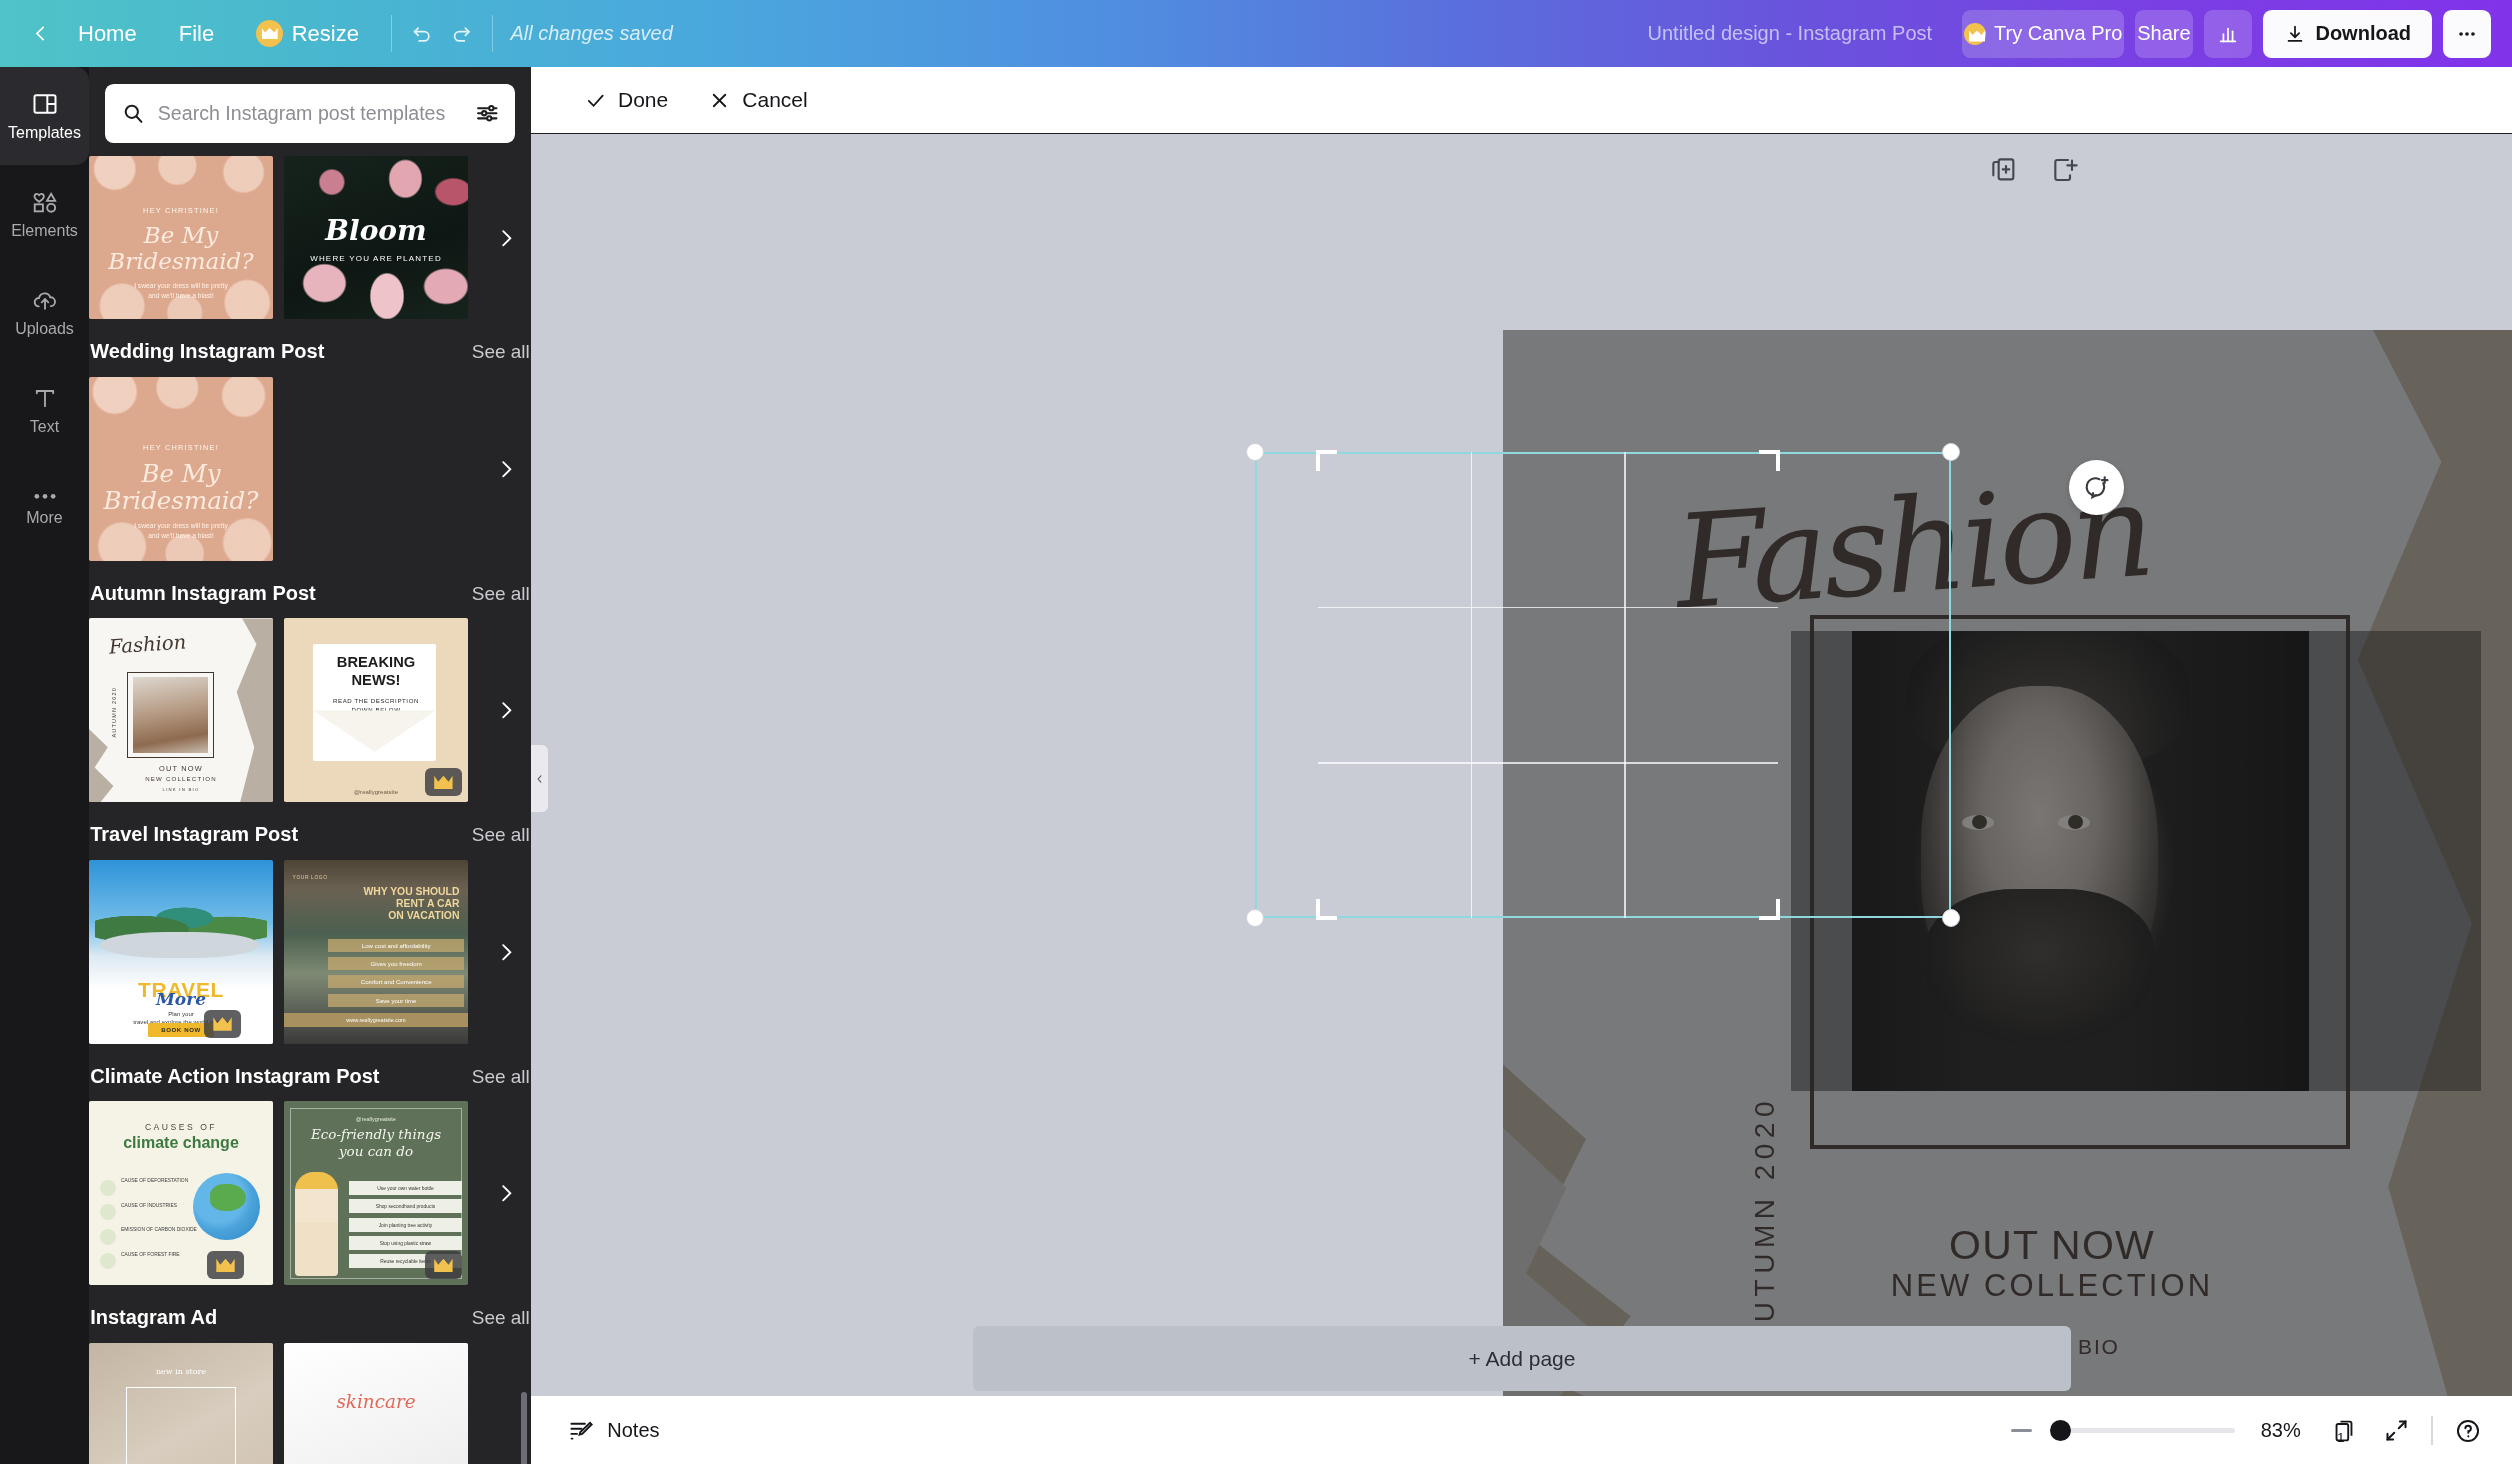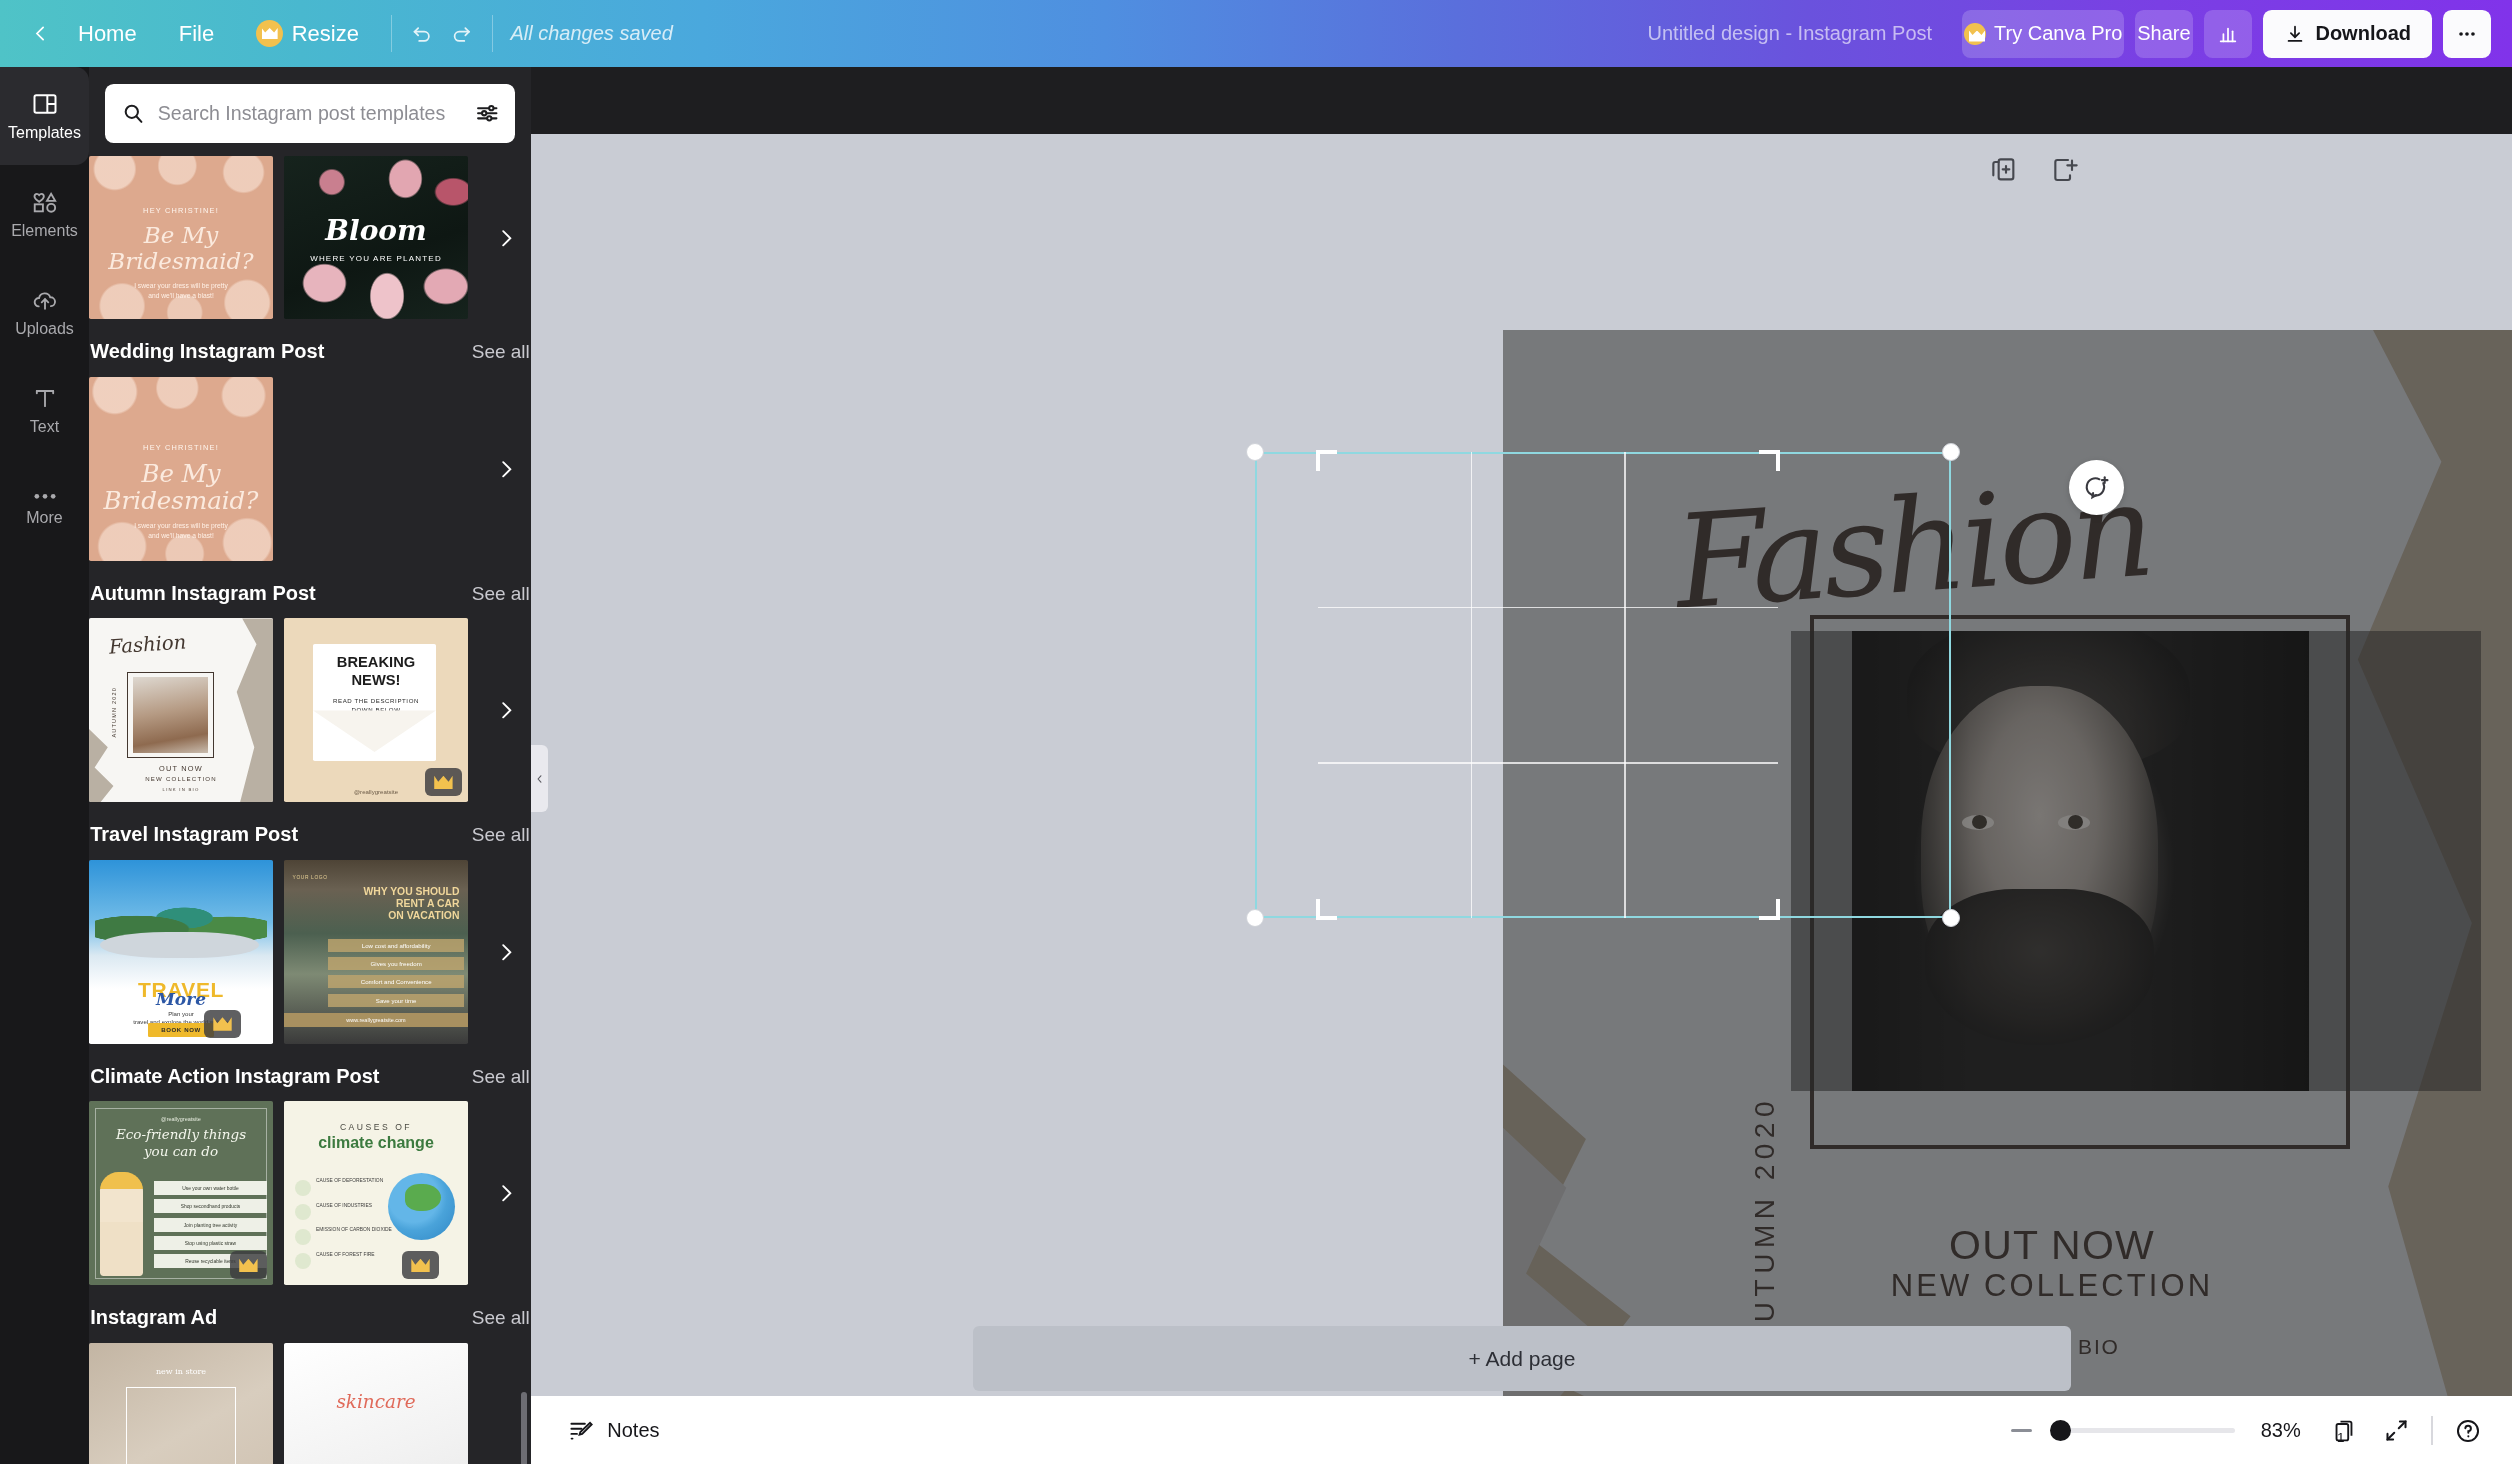--- a/index.html
+++ b/index.html
@@ -577,52 +577,52 @@
         </div>
       </div>
     </div>
 
     <div class="sec">
       <div class="sec-head">
         <div class="sec-title">Climate Action Instagram Post</div>
         <div class="sec-seeall">See all</div>
       </div>
       <div class="thumbs">
-        <div class="thumb" style="background:#5f7158;">
-          <div style="position:absolute;inset:6.1px;border:0.6px solid rgba(255,255,255,.45);"></div>
-          <div style="position:absolute;left:0;right:0;top:14.7px;text-align:center;font-size:5.5px;color:#e7ecdf;">@reallygreatsite</div>
-          <div style="position:absolute;left:0;right:0;top:24.5px;text-align:center;font-size:13.5px;color:#f3f6ec;font-family:'DejaVu Serif',serif;font-style:italic;">Eco-friendly things</div>
-          <div style="position:absolute;left:0;right:0;top:42px;text-align:center;font-size:13.5px;color:#f3f6ec;font-family:'DejaVu Serif',serif;font-style:italic;">you can do</div>
-          <div style="position:absolute;left:11px;top:71px;width:43px;height:104px;background:linear-gradient(180deg,#f0c04d 0 16%,#f2e4cd 16% 48%,#efe0c6 48% 100%);border-radius:18.4px 18.4px 3.7px 3.7px;"></div>
-          <div style="position:absolute;left:65px;right:6.1px;top:80px;height:13.5px;background:#eef0e7;display:flex;align-items:center;justify-content:center;font-size:4.9px;color:#32372c;">Use your own water bottle</div>
-          <div style="position:absolute;left:65px;right:6.1px;top:98px;height:13.5px;background:#eef0e7;display:flex;align-items:center;justify-content:center;font-size:4.9px;color:#32372c;">Shop secondhand products</div>
-          <div style="position:absolute;left:65px;right:6.1px;top:117px;height:13.5px;background:#eef0e7;display:flex;align-items:center;justify-content:center;font-size:4.9px;color:#32372c;">Join planting tree activity</div>
-          <div style="position:absolute;left:65px;right:6.1px;top:135px;height:13.5px;background:#eef0e7;display:flex;align-items:center;justify-content:center;font-size:4.9px;color:#32372c;">Stop using plastic straw</div>
-          <div style="position:absolute;left:65px;right:6.1px;top:153px;height:13.5px;background:#eef0e7;display:flex;align-items:center;justify-content:center;font-size:4.9px;color:#32372c;">Reuse recyclable items</div>
-          <div class="pro-badge">
-              <div class="cr"></div>
-            </div>
-        </div>
         <div class="thumb" style="background:#f5f3e6;">
           <div style="position:absolute;left:0;right:0;top:21px;text-align:center;font-size:8.6px;color:#4a4a42;letter-spacing:2.5px;">CAUSES OF</div>
           <div style="position:absolute;left:0;right:0;top:33px;text-align:center;font-size:16px;color:#3c7a3f;font-weight:800;">climate change</div>
           <div style="position:absolute;right:13.5px;top:72px;width:67px;height:67px;border-radius:50%;background:radial-gradient(circle at 38% 36%,#63b6e8 0 42%,#4aa3da 56%,#2f86c4 100%);"></div>
           <div style="position:absolute;right:27px;top:83px;width:36px;height:27px;border-radius:40% 50% 50% 40%;background:#5aab4e;"></div>
           <div style="position:absolute;left:11px;top:79px;width:16px;height:16px;border-radius:50%;background:#dfe8cf;"></div>
           <div style="position:absolute;left:32px;top:77px;font-size:4.9px;color:#3a3a3a;line-height:1.4;">CAUSE OF DEFORESTATION</div>
           <div style="position:absolute;left:11px;top:103px;width:16px;height:16px;border-radius:50%;background:#dfe8cf;"></div>
           <div style="position:absolute;left:32px;top:102px;font-size:4.9px;color:#3a3a3a;line-height:1.4;">CAUSE OF INDUSTRIES</div>
           <div style="position:absolute;left:11px;top:128px;width:16px;height:16px;border-radius:50%;background:#dfe8cf;"></div>
           <div style="position:absolute;left:32px;top:126px;font-size:4.9px;color:#3a3a3a;line-height:1.4;">EMISSION OF CARBON DIOXIDE</div>
           <div style="position:absolute;left:11px;top:152px;width:16px;height:16px;border-radius:50%;background:#dfe8cf;"></div>
           <div style="position:absolute;left:32px;top:151px;font-size:4.9px;color:#3a3a3a;line-height:1.4;">CAUSE OF FOREST FIRE</div>
           <div class="pro-badge" style="right:29px;">
               <div class="cr"></div>
             </div>
         </div>
+        <div class="thumb" style="background:#5f7158;">
+          <div style="position:absolute;inset:6.1px;border:0.6px solid rgba(255,255,255,.45);"></div>
+          <div style="position:absolute;left:0;right:0;top:14.7px;text-align:center;font-size:5.5px;color:#e7ecdf;">@reallygreatsite</div>
+          <div style="position:absolute;left:0;right:0;top:24.5px;text-align:center;font-size:13.5px;color:#f3f6ec;font-family:'DejaVu Serif',serif;font-style:italic;">Eco-friendly things</div>
+          <div style="position:absolute;left:0;right:0;top:42px;text-align:center;font-size:13.5px;color:#f3f6ec;font-family:'DejaVu Serif',serif;font-style:italic;">you can do</div>
+          <div style="position:absolute;left:11px;top:71px;width:43px;height:104px;background:linear-gradient(180deg,#f0c04d 0 16%,#f2e4cd 16% 48%,#efe0c6 48% 100%);border-radius:18.4px 18.4px 3.7px 3.7px;"></div>
+          <div style="position:absolute;left:65px;right:6.1px;top:80px;height:13.5px;background:#eef0e7;display:flex;align-items:center;justify-content:center;font-size:4.9px;color:#32372c;">Use your own water bottle</div>
+          <div style="position:absolute;left:65px;right:6.1px;top:98px;height:13.5px;background:#eef0e7;display:flex;align-items:center;justify-content:center;font-size:4.9px;color:#32372c;">Shop secondhand products</div>
+          <div style="position:absolute;left:65px;right:6.1px;top:117px;height:13.5px;background:#eef0e7;display:flex;align-items:center;justify-content:center;font-size:4.9px;color:#32372c;">Join planting tree activity</div>
+          <div style="position:absolute;left:65px;right:6.1px;top:135px;height:13.5px;background:#eef0e7;display:flex;align-items:center;justify-content:center;font-size:4.9px;color:#32372c;">Stop using plastic straw</div>
+          <div style="position:absolute;left:65px;right:6.1px;top:153px;height:13.5px;background:#eef0e7;display:flex;align-items:center;justify-content:center;font-size:4.9px;color:#32372c;">Reuse recyclable items</div>
+          <div class="pro-badge">
+              <div class="cr"></div>
+            </div>
+        </div>
         <div class="chev">
           <svg width="24.5" height="24.5" viewBox="0 0 24 24" fill="none" stroke="#fff" stroke-width="1.8" stroke-linecap="round">
               <path d="M9 5 L16 12 L9 19"></path>
             </svg>
         </div>
       </div>
     </div>
 
     <div class="sec">
       <div class="sec-head">
@@ -642,20 +642,35 @@
 
     <div class="panel-scrollbar"></div>
   </div>
 
   <div class="collapse-handle">
     <svg width="11" height="16" viewBox="0 0 24 24" fill="none" stroke="#5a5a60" stroke-width="2.4" stroke-linecap="round">
         <path d="M15 5 L9 12 L15 19"></path>
       </svg>
   </div>
 
+  <div class="editbar">
+    <div class="editbar-btn">
+      <svg width="23" height="23" viewBox="0 0 24 24" fill="none" stroke="#16161a" stroke-width="1.9" stroke-linecap="round">
+          <path d="M5 12.5 L10 17.5 L19.5 7"></path>
+        </svg>
+      <span>Done</span>
+    </div>
+    <div class="editbar-btn">
+      <svg width="23" height="23" viewBox="0 0 24 24" fill="none" stroke="#16161a" stroke-width="1.9" stroke-linecap="round">
+          <path d="M6 6 L18 18"></path>
+          <path d="M18 6 L6 18"></path>
+        </svg>
+      <span>Cancel</span>
+    </div>
+  </div>
 
   <div class="canvasarea">
 
     <div class="page-icons" style="left:1457px; top:19.6px;">
       <div class="page-icon">
         <svg width="32" height="32" viewBox="0 0 24 24" fill="none" stroke="#46484f" stroke-width="1.6" stroke-linecap="round">
             <path d="M8 6 H5.5 A1.5 1.5 0 0 0 4 7.5 V16"></path>
             <rect x="8" y="4" width="11" height="15" rx="1.6"></rect>
             <path d="M13.5 9 V14"></path>
             <path d="M11 11.5 H16"></path>

